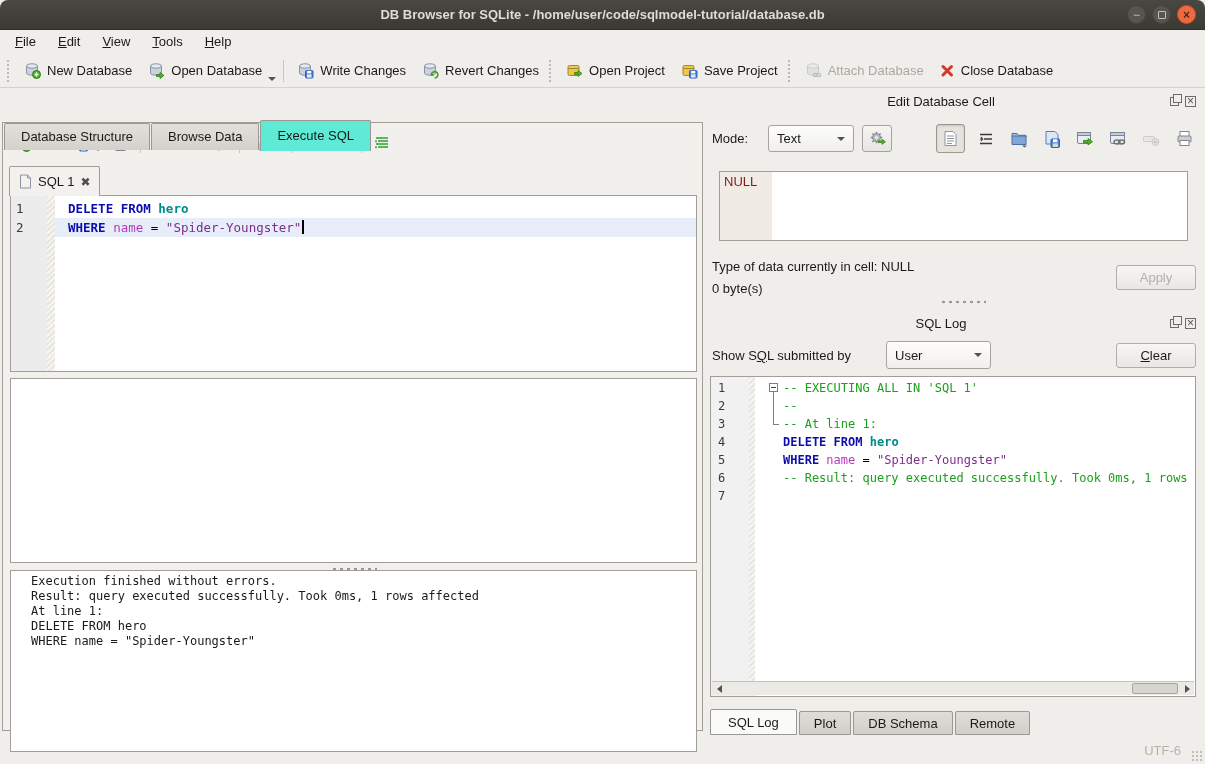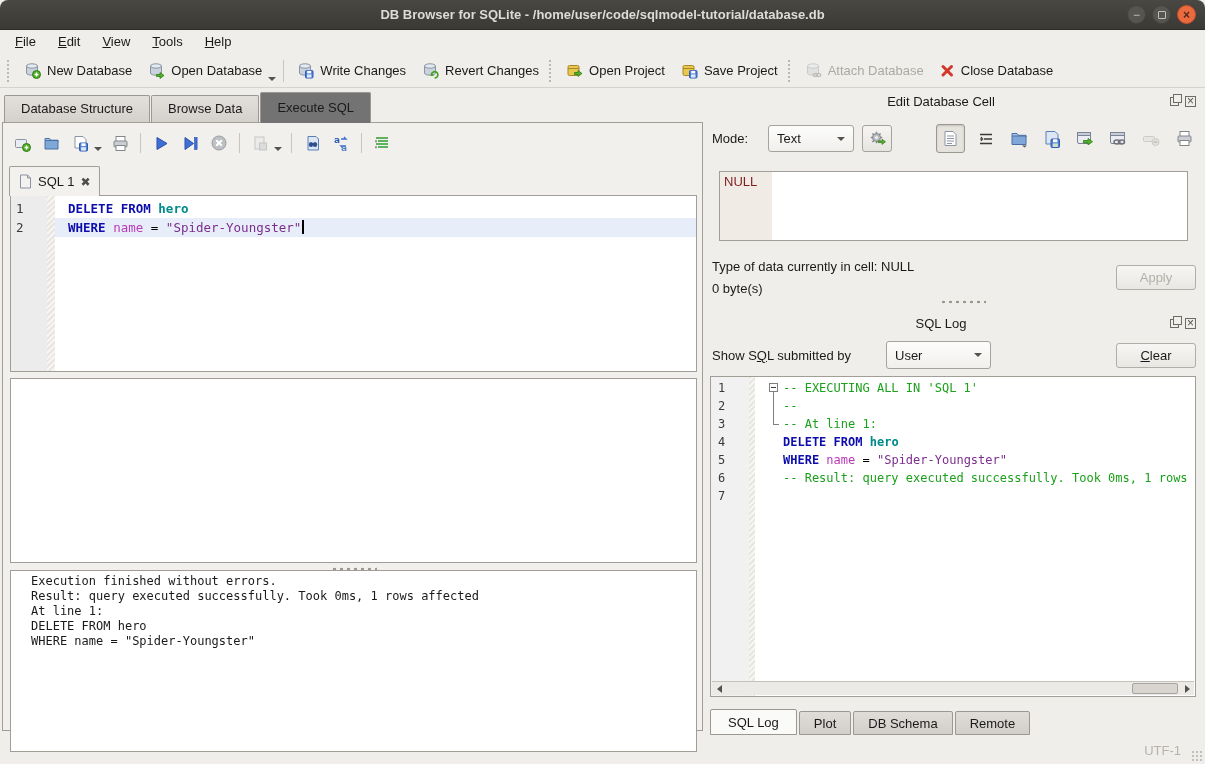--- a/index.html
+++ b/index.html
@@ -51,22 +51,23 @@
   .caret-low { align-self:flex-end; margin:0 2px 6px -2px; }
   
   #main-tabs { position:absolute; left:4px; top:92px; display:flex; align-items:flex-end; z-index:4; }
   .mtab {
     height:27px; line-height:26px; padding:0 16px;
     background:linear-gradient(#e3e0dc,#d4d1cd);
     border:1px solid #9b9893; border-bottom:none; margin-right:1px;
     border-radius:2px 2px 0 0;
   }
   .mtab.active {
-    height:31px; line-height:30px; background:#737373; z-index:5;
+    height:31px; line-height:30px; background:#5eead4; z-index:5;
     margin-bottom:-1px;
+    margin-top:28px;
   }
   
   #left-frame {
     position:absolute; left:2px; top:122px; width:701px; height:609px;
     border:1px solid #a19e98; background:#f2f0ec;
   }
   #editor-toolbar { position:absolute; left:6px; top:6px; height:28px; display:flex; align-items:center; gap:3px; }
   .ibtn { width:26px; height:26px; display:flex; align-items:center; justify-content:center; background:transparent; border:0; }
   .isep { width:0; height:20px; border-left:1px solid #c9c6c0; margin:0 4px; }
   #doc-tabs { position:absolute; left:6px; top:43px; display:flex; z-index:3; }
@@ -563,15 +564,15 @@
 </div>
 
 <div id="bottom-tabs">
   <div class="btab active">SQL Log</div>
   <div class="btab">Plot</div>
   <div class="btab">DB Schema</div>
   <div class="btab">Remote</div>
 </div>
 
 <div id="statusbar">
-  <span id="encoding">UTF-1</span>
+  <span id="encoding">UTF-6</span>
   <span id="grip"></span>
 </div>
 
 </body></html>

